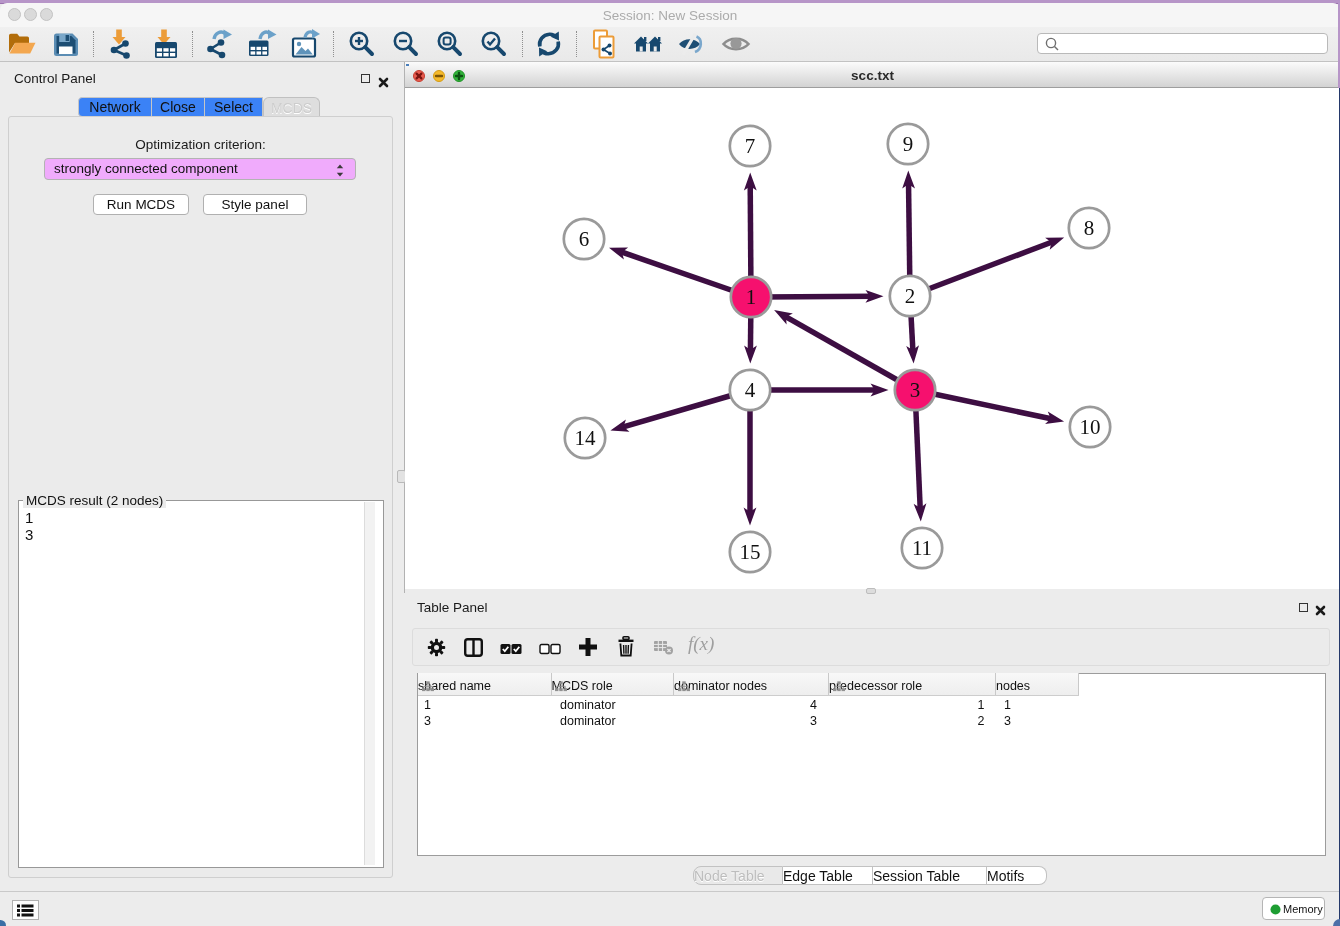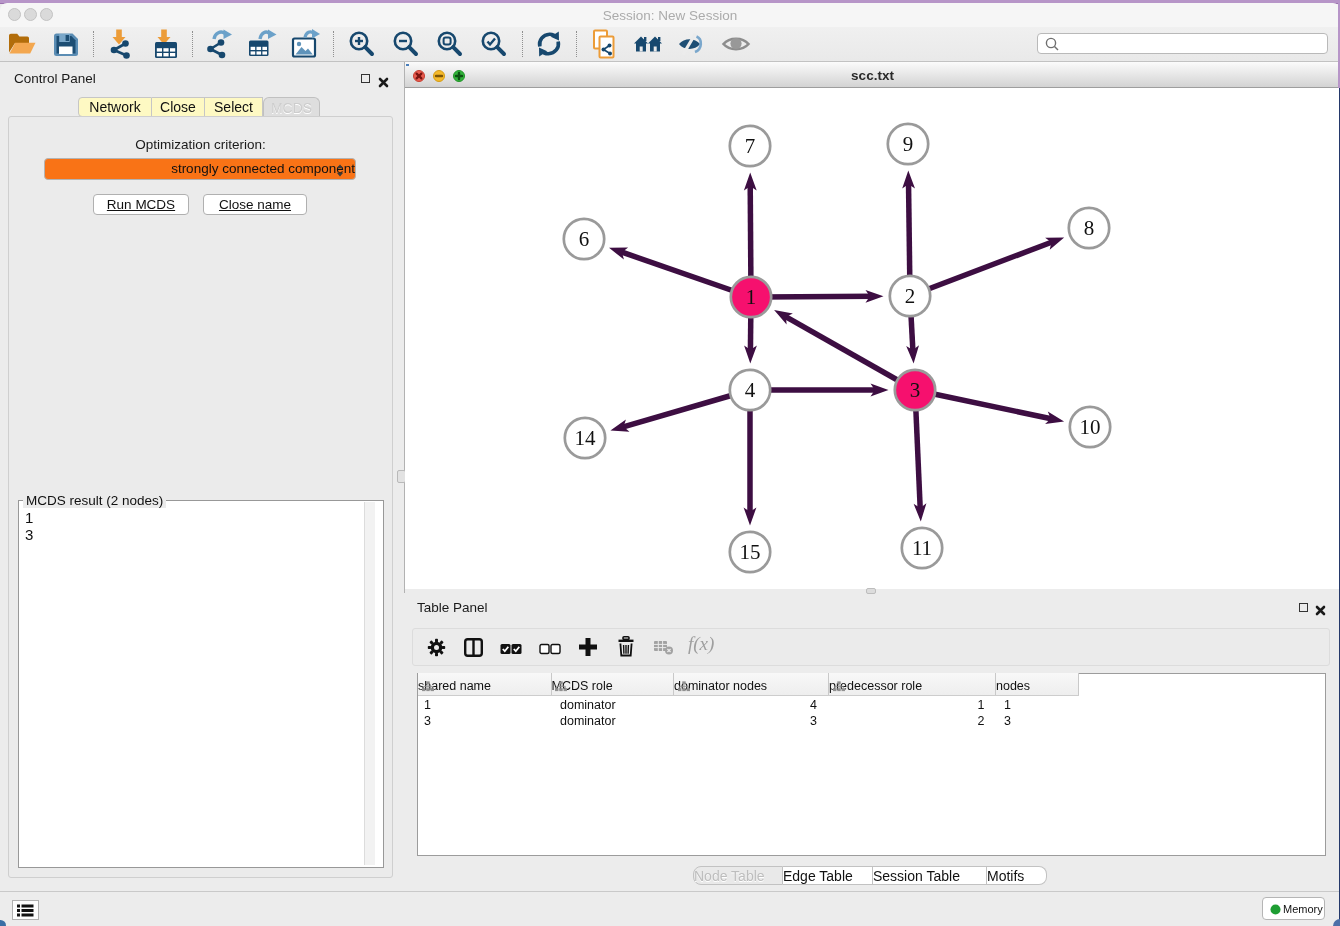--- a/index.html
+++ b/index.html
@@ -11,30 +11,30 @@
 .tl { position:absolute; top:8px; width:13px; height:13px; border-radius:50%;
   background:#dadada; border:1px solid #c3c3c3; }
 #mtitle { left:0; top:8px; width:1340px; text-align:center; font-size:13.5px; color:#ababab; }
 #toolbar { left:0; top:27px; width:1340px; height:35px; background:linear-gradient(#f0f0f0,#e9e9e9); border-bottom:1px solid #c2c2c2; }
 .tsep { position:absolute; top:31px; height:26px; width:0; border-left:1px dotted #8f8f8f; }
 .tbi { position:absolute; top:29px; }
 #search { left:1037px; top:33px; width:291px; height:21px; background:#fff; border:1px solid #b9b9b9; border-radius:4px; }
 
 #cphead { left:14px; top:71px; font-size:13.5px; color:#1a1a1a; }
 .fltbtn { position:absolute; width:9px; height:9px; border:1.5px solid #333; }
-.tab { position:absolute; top:96.5px; height:20px; background:#fef9c3; border:1px solid #c6c6c6; border-left:none;
+.tab { position:absolute; top:96.5px; height:20px; background:#3b82f6; border:1px solid #c6c6c6; border-left:none;
   font-size:14px; color:#111; text-align:center; line-height:19px; }
 #tabMCDS { top:96.5px; height:20.5px; background:#dedede; border:1px solid #c0c0c0; border-bottom:none;
   border-radius:6px 6px 0 0; color:#cdcdcd; text-shadow:0 1px 0 #fff; line-height:20px; }
 #cppanel { left:8px; top:116px; width:385px; height:762px; background:#ebebeb; border:1px solid #cfcfcf; border-radius:3px; }
 #optlabel { left:8px; top:137px; width:385px; text-align:center; font-size:13.5px; color:#1a1a1a; }
-#combo { left:44px; top:158px; width:312px; height:22px; background:#f97316; border:1px solid #b3b3b3; border-radius:4px;
-  font-size:13.5px; color:#111; line-height:20px; padding-left:9px;text-align:right; }
+#combo { left:44px; top:158px; width:312px; height:22px; background:#f0abfc; border:1px solid #b3b3b3; border-radius:4px;
+  font-size:13.5px; color:#111; line-height:20px; padding-left:9px; }
 .btn { position:absolute; top:194px; height:21px; background:#fff; border:1px solid #b0b0b0; border-radius:4px;
-  font-size:13.5px; color:#111; text-align:center; line-height:19px;text-decoration:underline; }
+  font-size:13.5px; color:#111; text-align:center; line-height:19px; }
 #mcdsbox { left:18px; top:500px; width:366px; height:368px; border:1px solid #989898; background:#fff; }
 #mcdslabel { left:23px; top:493px; font-size:13.5px; color:#111; background:#ebebeb; padding:0 3px; }
 #mcdstext { left:25px; top:510px; font-size:15px; color:#111; line-height:16.8px; }
 #mcdsscroll { left:364px; top:502px; width:11px; height:363px; background:#f2f2f2; border-left:1px solid #dcdcdc; }
 #vsplit { left:404px; top:62px; width:0; height:531px; border-left:1px solid #b2b2b2; }
 #vgrip { left:397px; top:470px; width:9px; height:13px; background:#e2e2e2; border:1px solid #b9b9b9; border-radius:2px; }
 
 #netwin { left:405px; top:62px; width:935px; height:527px; background:#fff; }
 #nettitle { left:405px; top:62px; width:935px; height:26px; background:linear-gradient(#fbfbfb,#d3d3d3); border-bottom:1px solid #9e9e9e; }
 #netname { left:405px; top:68px; width:935px; text-align:center; font-size:13.5px; font-weight:600; color:#2a2a2a; }
@@ -215,21 +215,21 @@
 <div class="tab abs" style="left:152px;width:53px">Close</div>
 <div class="tab abs" style="left:205px;width:58px">Select</div>
 <div id="tabMCDS" class="tab abs" style="left:263px;width:57px">MCDS</div>
 <div id="cppanel" class="abs"></div>
 <div id="optlabel" class="abs">Optimization criterion:</div>
 <div id="combo" class="abs">strongly connected component<svg width="8" height="13" viewBox="0 0 8 13" style="position:absolute;right:11px;top:4.5px">
       <path d="M0.8 4.2 L4 0.6 L7.2 4.2 Z" fill="#3a3a3a"></path>
       <path d="M0.8 8.8 L4 12.4 L7.2 8.8 Z" fill="#3a3a3a"></path>
     </svg></div>
 <div class="btn" style="left:93px;width:96px">Run MCDS</div>
-<div class="btn" style="left:203px;width:104px">Close name</div>
+<div class="btn" style="left:203px;width:104px">Style panel</div>
 <div id="mcdsbox" class="abs"></div>
 <div id="mcdsscroll" class="abs"></div>
 <div id="mcdslabel" class="abs">MCDS result (2 nodes)</div>
 <div id="mcdstext" class="abs">1<br>3</div>
 <div id="vsplit" class="abs"></div>
 <div id="vgrip" class="abs"></div>
 <div id="netwin" class="abs"></div>
 <div id="nettitle" class="abs"></div>
 <div id="netname" class="abs">scc.txt</div>
 <div class="wb abs" style="left:413px;background:#ea5c50;border:1px solid #c43f31">

